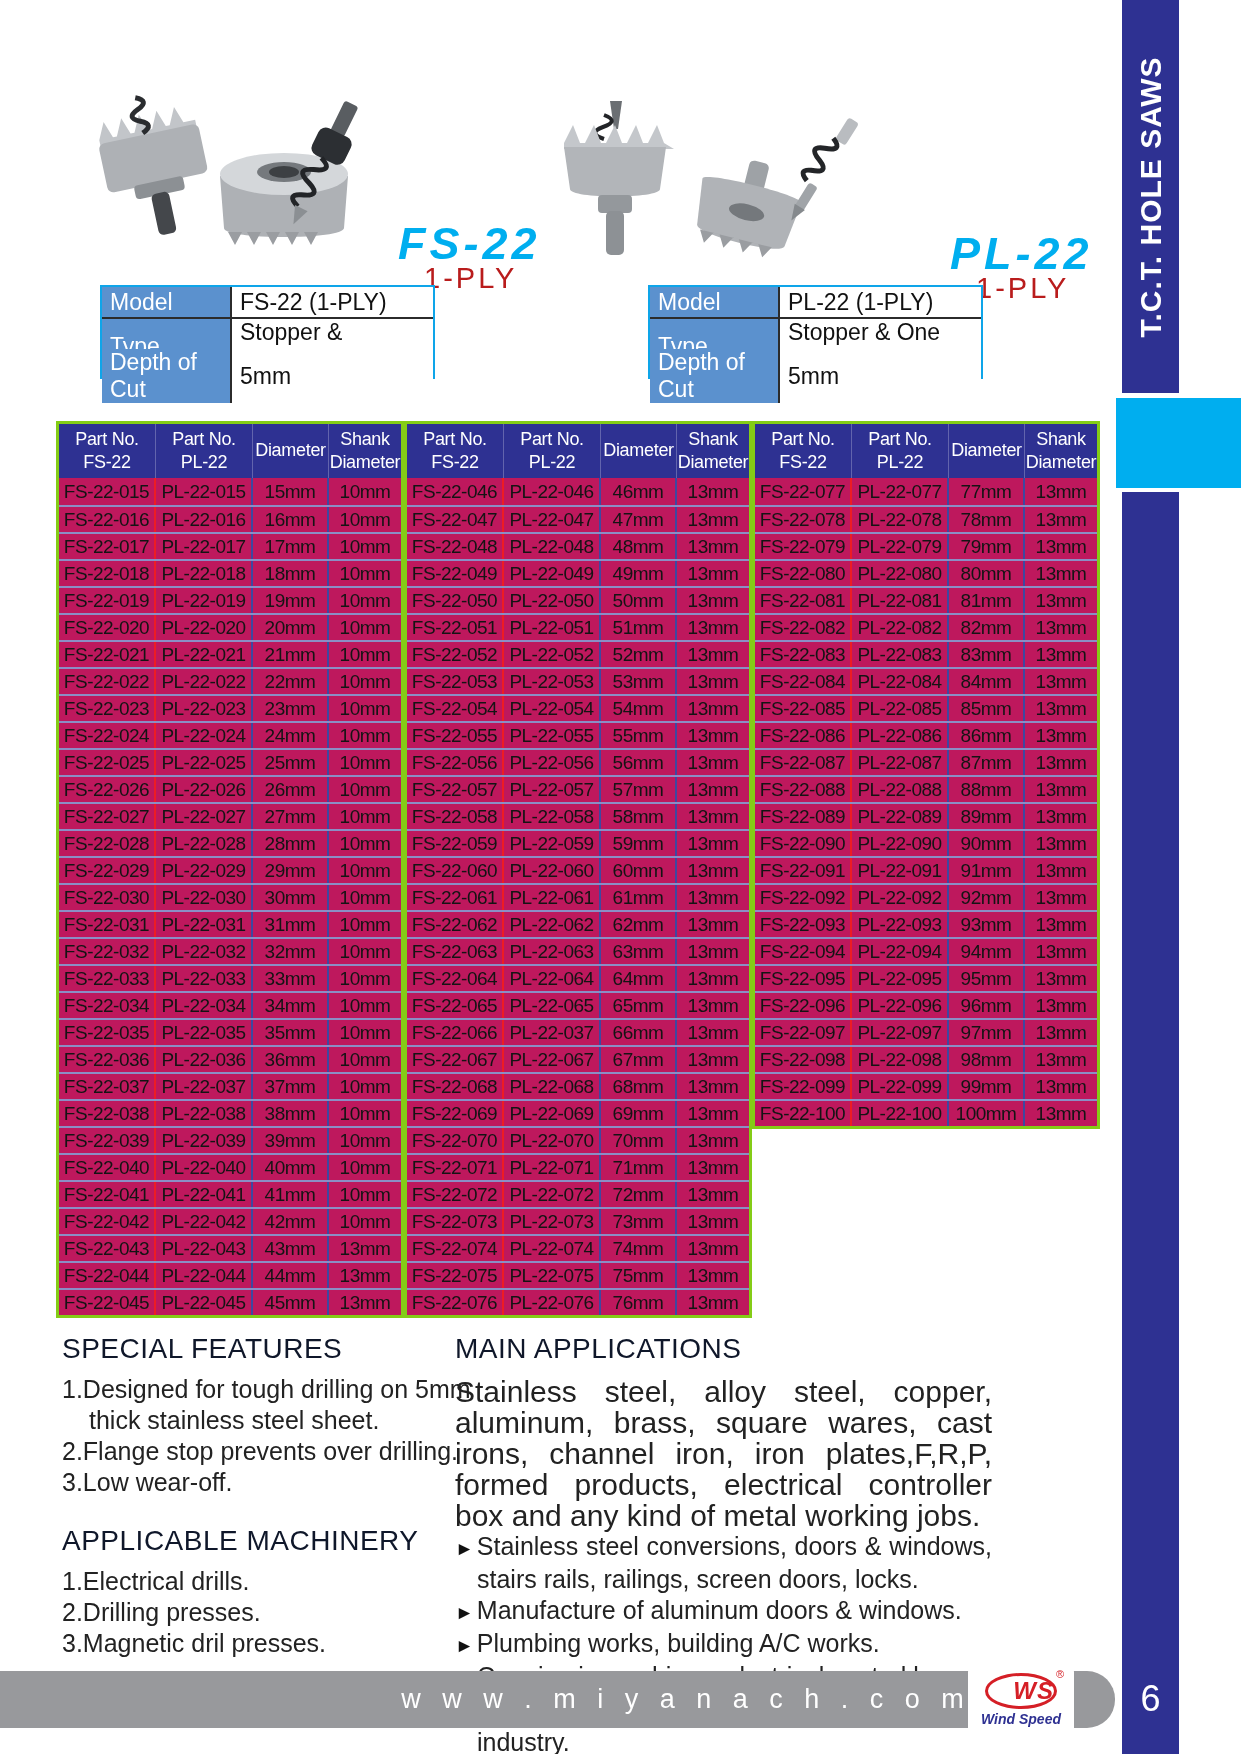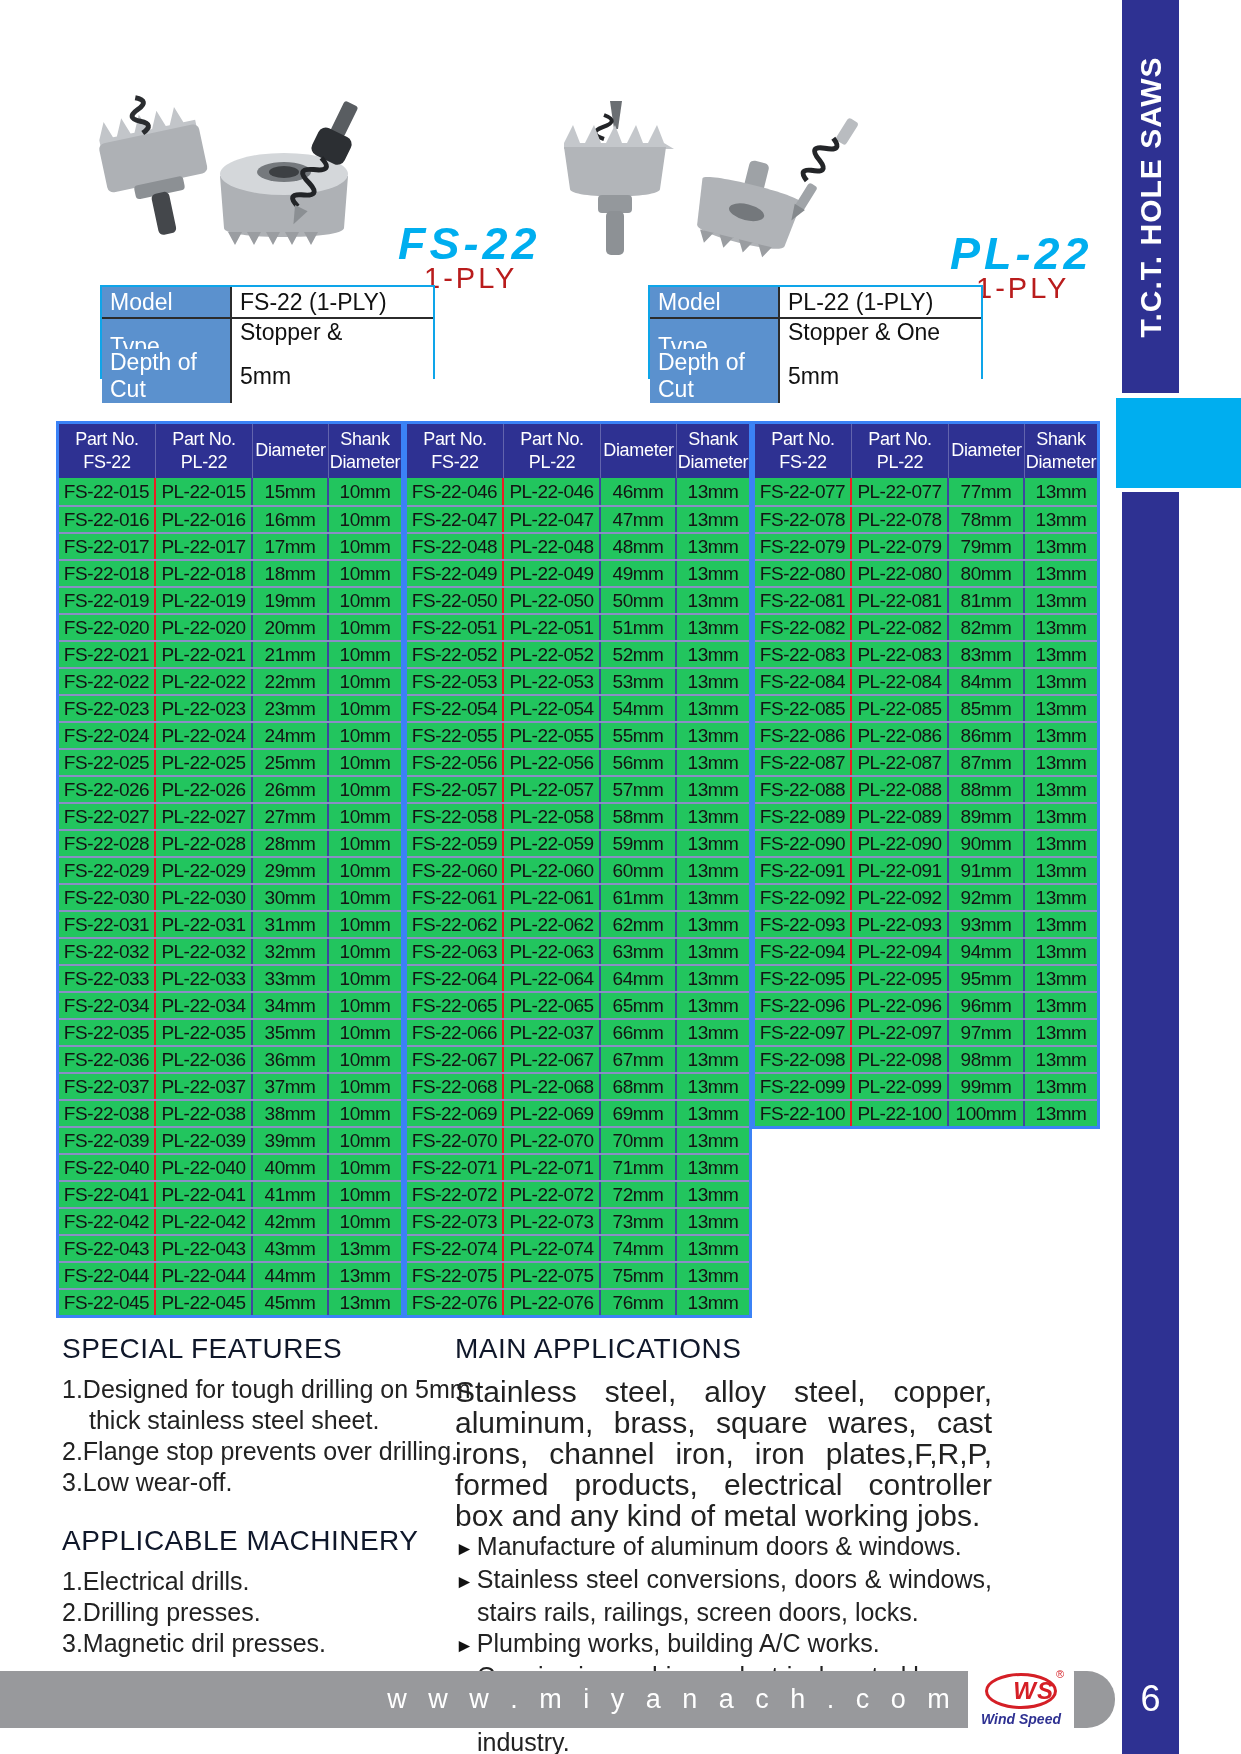--- a/index.html
+++ b/index.html
@@ -25,21 +25,21 @@
   
   .model-table { position:absolute; width:335px; border:2px solid #0ea5e9; background:#ffffff; }
   .mrow { display:grid; grid-template-columns:130px 1fr; height:30px; }
   .mrow + .mrow { border-top:2px solid #2b2b2b; }
   .mlabel { background:#5b91ce; color:#ffffff; font-size:23px; display:flex; align-items:center;
             padding-left:8px; border-right:2px solid #2b2b2b; }
   .mvalue { background:#ffffff; color:#111111; font-size:23px; display:flex; align-items:center; padding-left:8px; }
 
   
   .spec-table { position:absolute; left:56px; top:421px; display:flex; align-items:flex-start; }
-  .tgroup { width:348px; border:3px solid #3b82f6; background:#22c55e; }
+  .tgroup { width:348px; border:3px solid #84cc16; background:#be185d; }
   .thead { display:grid; grid-template-columns:97px 97px 76px 1fr; height:54px; background:#2e3192; color:#ffffff; }
   .hcell { display:flex; flex-direction:column; align-items:center; justify-content:center;
            font-size:18px; letter-spacing:-0.3px; line-height:1.3; border-right:1px solid rgba(255,255,255,0.25); }
   .hcell:last-child { border-right:none; }
   .trow { display:grid; grid-template-columns:97px 97px 76px 1fr; height:27px; }
   .trow + .trow { border-top:2px solid #8b8ec5; }
   .tcell { display:flex; align-items:center; justify-content:center; font-size:19px;
            letter-spacing:-0.5px; color:#141414; overflow:hidden; }
   .tcell.c1 { border-right:2px solid #ed1c24; }
   .tcell.c2, .tcell.c3 { border-right:2px solid #3f47a0; }
@@ -52,21 +52,21 @@
   .machinery-heading { margin-top:26px; margin-bottom:12px; }
   .main-apps { position:absolute; left:455px; top:1332px; width:537px; color:#222222; }
   .main-apps .section-heading { margin-bottom:10px; }
   .apps-paragraph { font-size:30px; line-height:31px; text-align:justify; }
   .bullet { font-size:25px; line-height:31px; text-align:justify; padding-left:22px; text-indent:-22px; }
   .tri { font-size:19px; margin-right:3px; color:#111111; }
 
   
   .footer-bar { position:absolute; left:0; top:1671px; width:1115px; height:57px; background:#98999c;
                 border-radius:0 28px 28px 0; }
-  .site-text { position:absolute; left:672px; top:1684px; transform:translateX(-50%); color:#ffffff;
+  .site-text { position:absolute; left:686px; top:1684px; transform:translateX(-50%); color:#ffffff;
                font-size:27px; letter-spacing:7px; white-space:nowrap; }
   .logo-box { position:absolute; left:968px; top:1668px; width:106px; height:64px; background:#ffffff;
               border-radius:4px; display:flex; flex-direction:column; align-items:center; justify-content:center; }
   .ws-oval { width:72px; height:36px; border:3px solid #d51f26; border-radius:50%; display:flex;
              align-items:center; justify-content:flex-end; position:relative; }
   .ws-text { color:#d51f26; font-size:24px; font-weight:bold; font-style:italic; letter-spacing:1px; }
   .ws-reg { position:absolute; right:-10px; top:-8px; color:#d51f26; font-size:11px; }
   .ws-tagline { color:#2e3192; font-size:14px; font-weight:bold; font-style:italic; margin-top:2px; }
 </style>
 </head>
@@ -745,22 +745,22 @@
     <div class="feat-item">3.Low wear-off.</div>
     <div class="section-heading machinery-heading">APPLICABLE MACHINERY</div>
     <div class="feat-item">1.Electrical drills.</div>
     <div class="feat-item">2.Drilling presses.</div>
     <div class="feat-item">3.Magnetic dril presses.</div>
   </div>
 
   <div class="main-apps">
     <div class="section-heading">MAIN APPLICATIONS</div>
     <div class="apps-paragraph">Stainless steel, alloy steel, copper, aluminum, brass, square wares, cast irons, channel iron, iron plates,F,R,P, formed products, electrical controller box and any kind of metal working jobs.</div>
+    <div class="bullet"><span class="tri">►</span><span>Stainless steel conversions, doors &amp; windows, stairs rails, railings, screen doors, locks.</span></div>
     <div class="bullet"><span class="tri">►</span><span>Manufacture of aluminum doors &amp; windows.</span></div>
-    <div class="bullet"><span class="tri">►</span><span>Stainless steel conversions, doors &amp; windows, stairs rails, railings, screen doors, locks.</span></div>
     <div class="bullet"><span class="tri">►</span><span>Plumbing works, building A/C works.</span></div>
     <div class="bullet"><span class="tri">►</span><span>Opening in machines, electrical control boxes.</span></div>
     <div class="bullet"><span class="tri">►</span><span>Yachiht building, ship-building industry, F,R,P, industry.</span></div>
   </div>
 
   <div class="footer-bar"></div>
   <div class="site-text">w w w . m i y a n a c h . c o m</div>
   <div class="logo-box">
     <div class="ws-oval">
       <span class="ws-text">WS</span>

